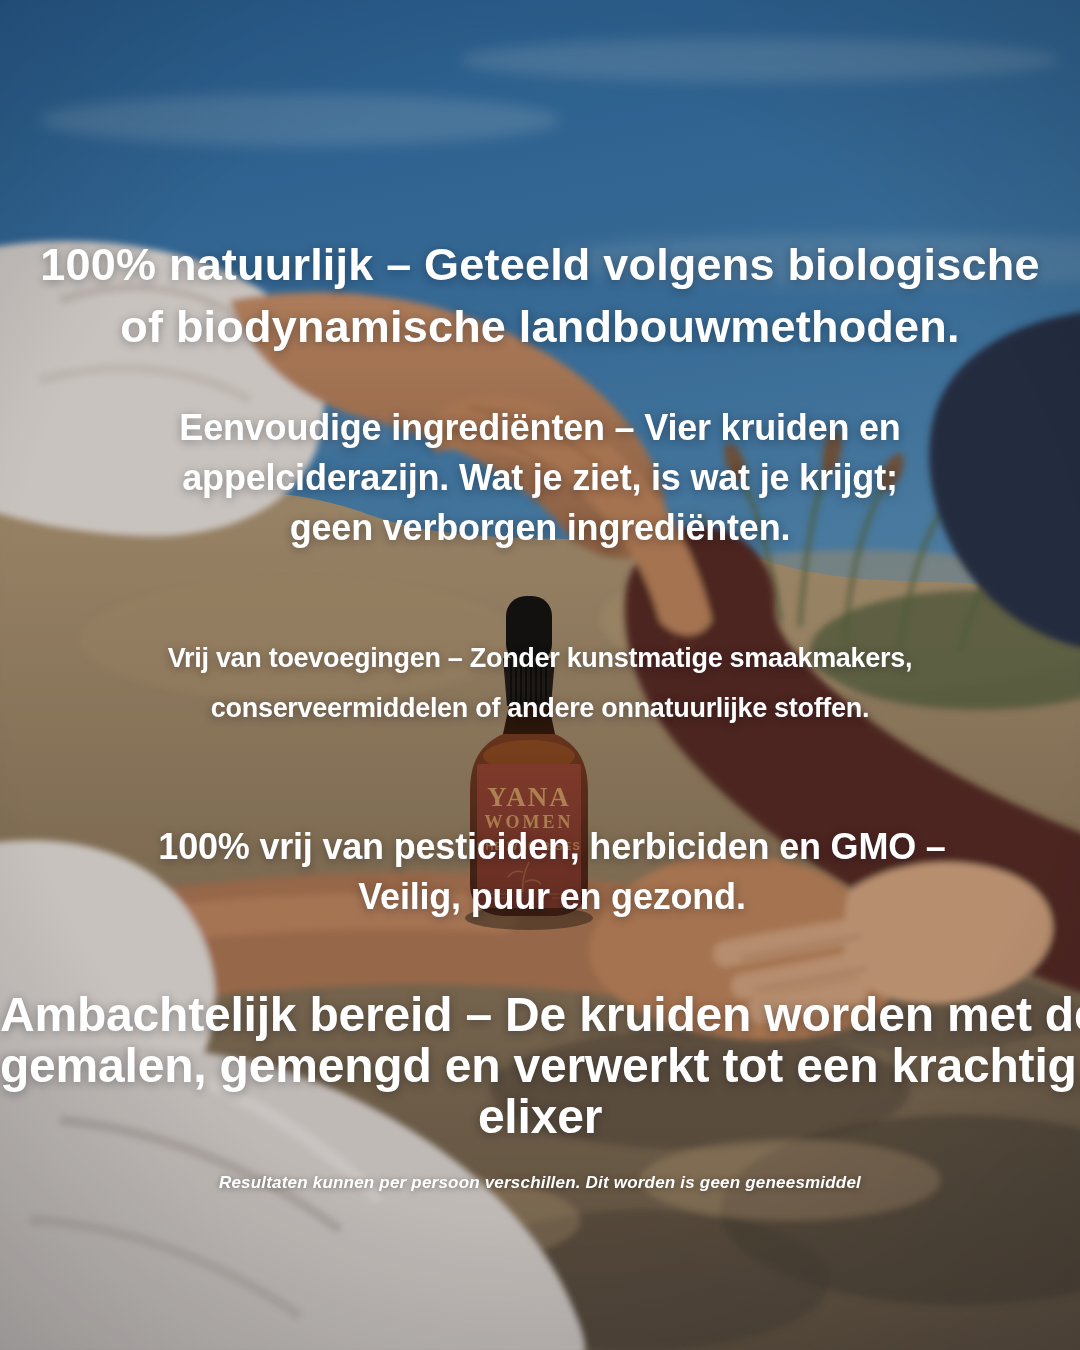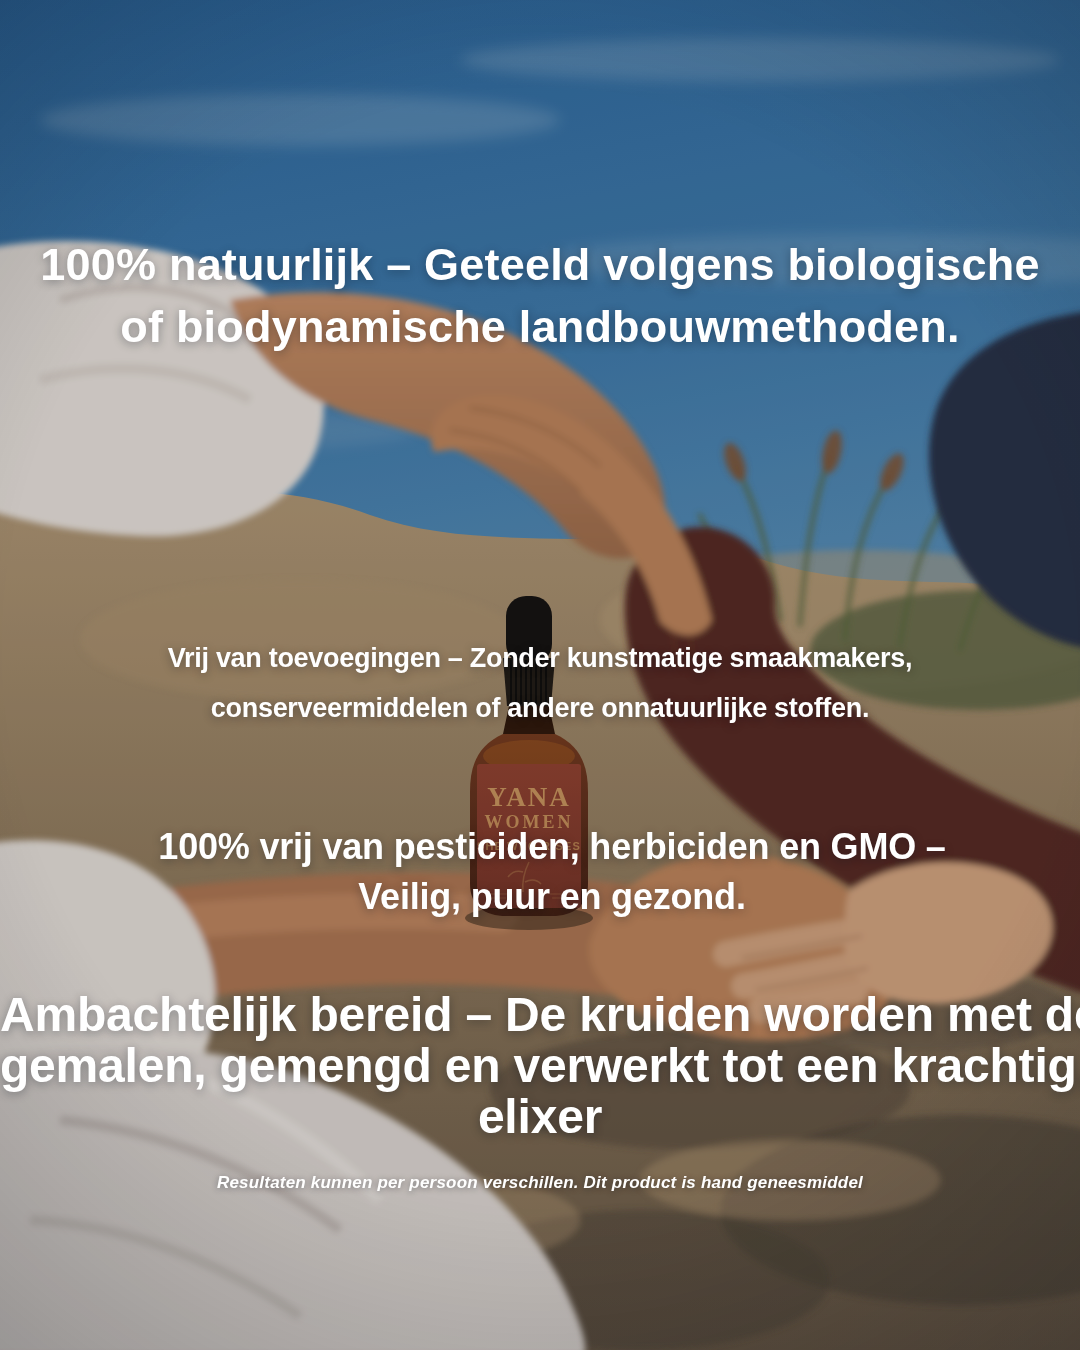--- a/index.html
+++ b/index.html
@@ -205,23 +205,26 @@
       </g>
     </g>
   </svg>
 
   <div class="overlay"></div>
   <div class="vignette"></div>
 
   <div class="text-layer">
     <div class="block b1">100% natuurlijk – Geteeld volgens biologische
 of biodynamische landbouwmethoden.</div>
+    <div class="block b2">Eenvoudige ingrediënten – Vier kruiden en
+appelciderazijn. Wat je ziet, is wat je krijgt;
+geen verborgen ingrediënten.</div>
     <div class="block b3">Vrij van toevoegingen – Zonder kunstmatige smaakmakers,
 conserveermiddelen of andere onnatuurlijke stoffen.</div>
     <div class="block b4">100% vrij van pesticiden, herbiciden en GMO –
 Veilig, puur en gezond.</div>
     <div class="block b5">Ambachtelijk bereid – De kruiden worden met de hand
 gemalen, gemengd en verwerkt tot een krachtig, natuurlijk
 elixer</div>
-    <div class="disclaimer">Resultaten kunnen per persoon verschillen. Dit product is hand geneesmiddel</div>
+    <div class="disclaimer">Resultaten kunnen per persoon verschillen. Dit worden is geen geneesmiddel</div>
   </div>
 
 </div>
 
 </body></html>

